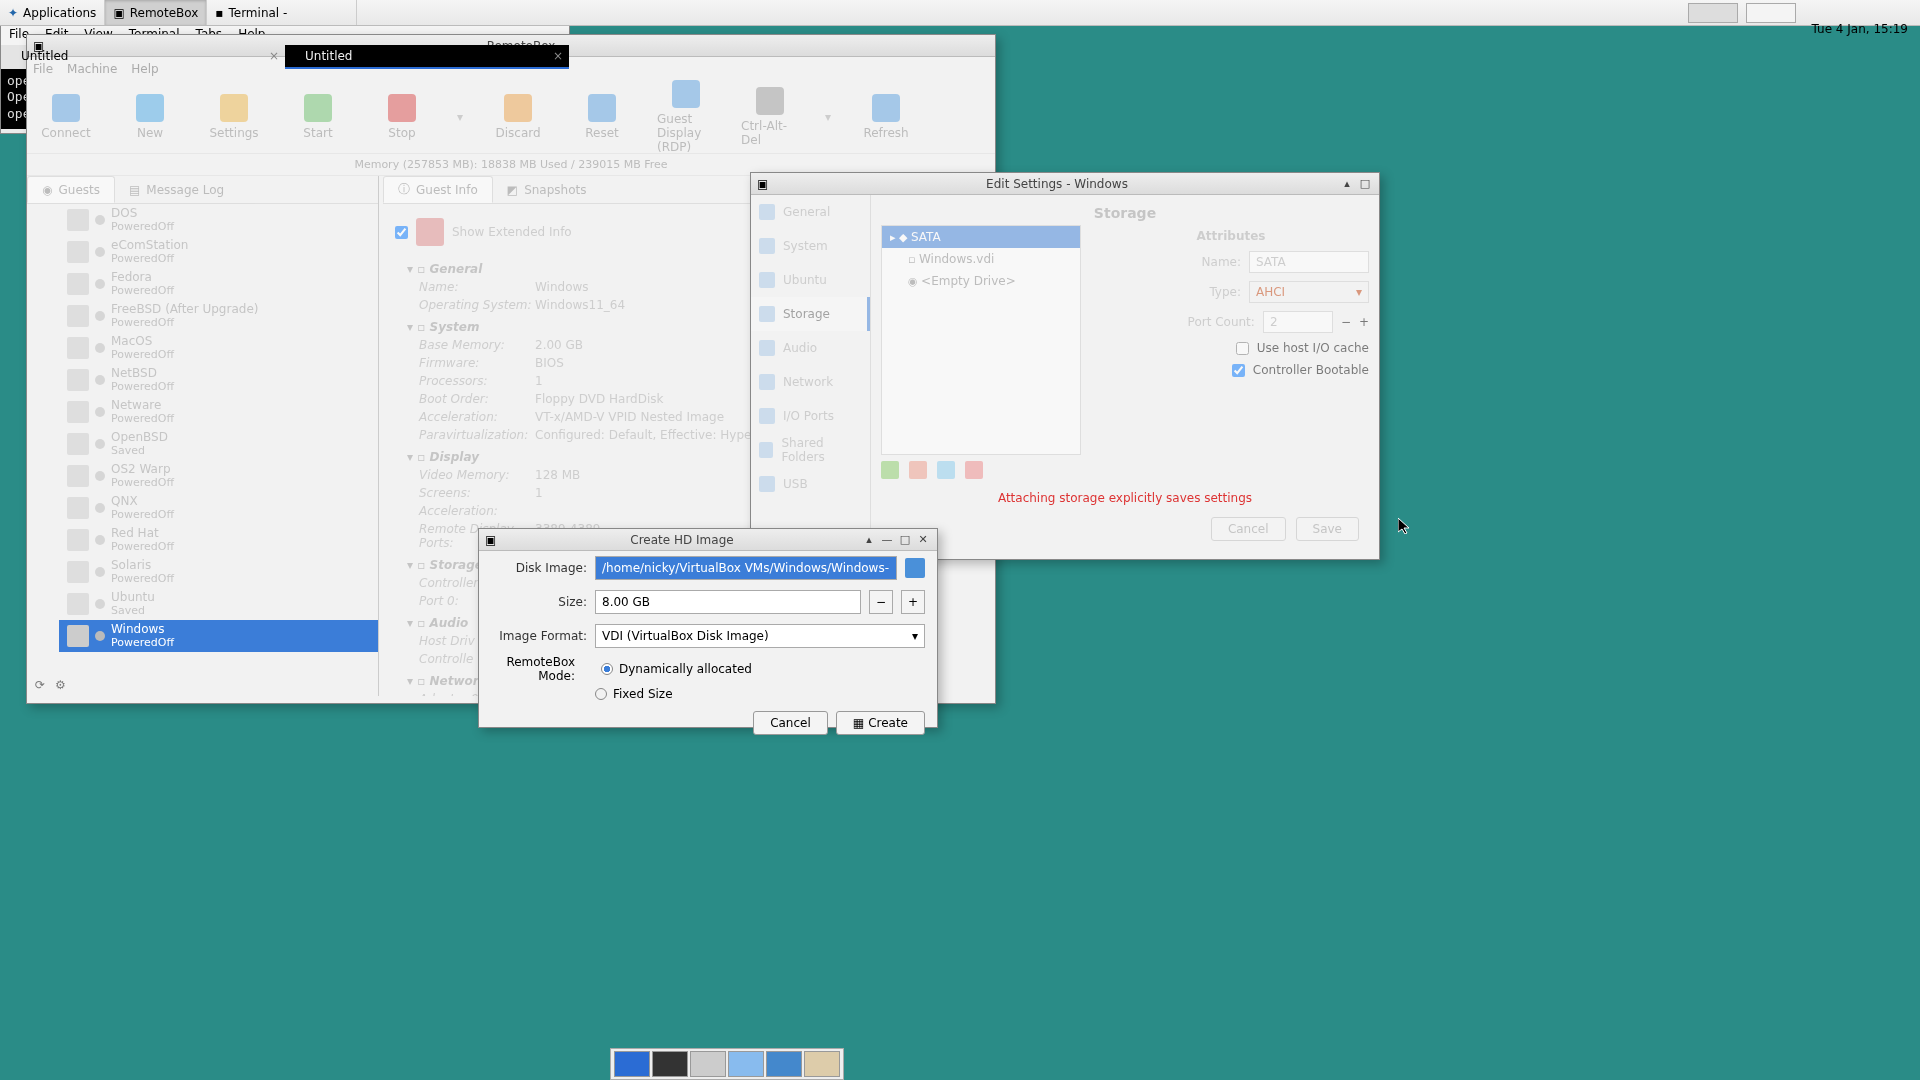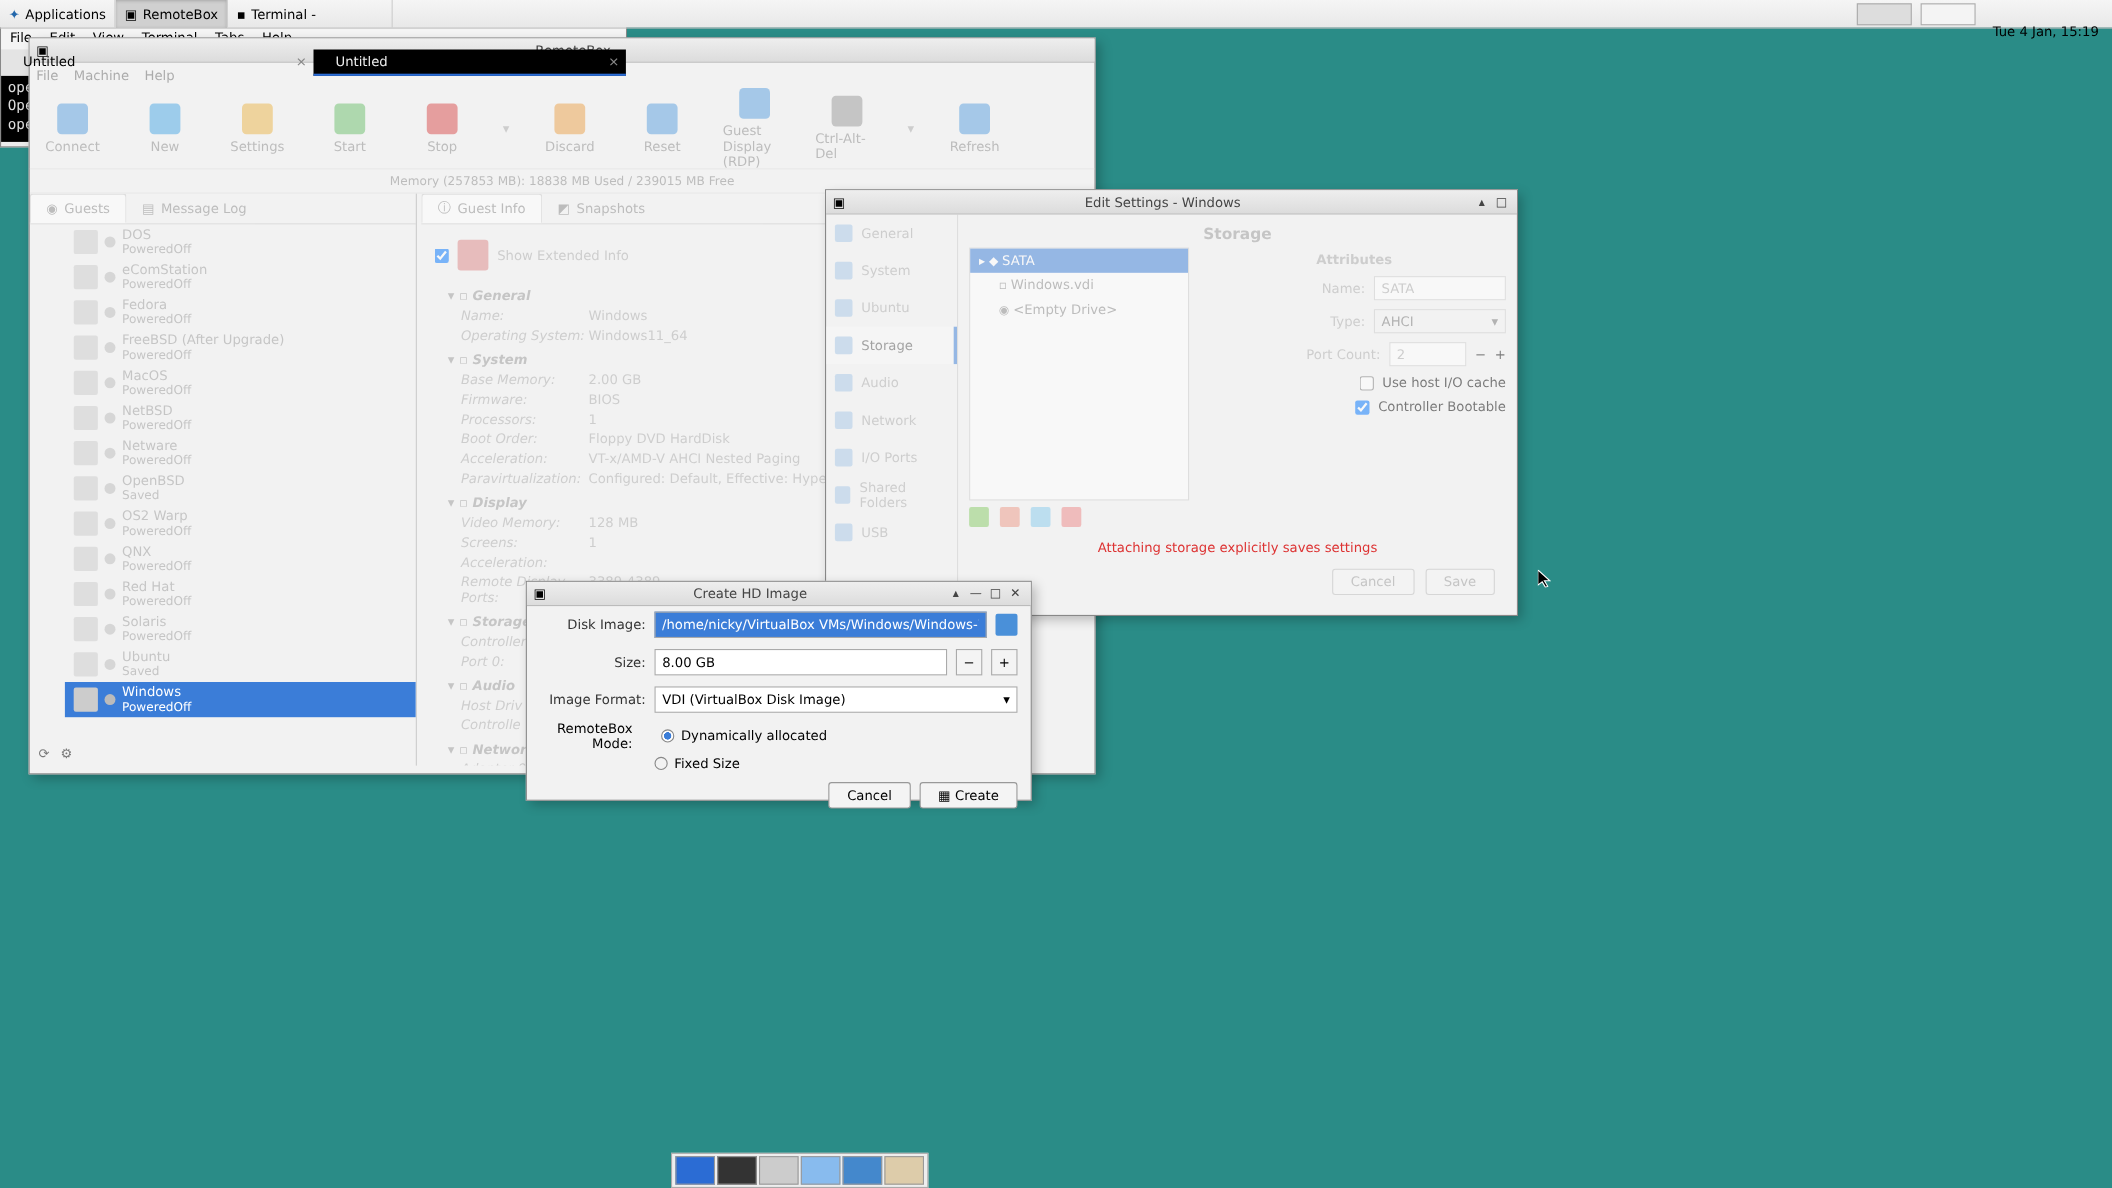--- a/index.html
+++ b/index.html
@@ -62,21 +62,21 @@
 .es-main { flex: 1; padding: 6px 10px; }
 .es-title { text-align: center; color: #999; font-size: 14px; font-weight: bold; padding: 4px; }
 .es-cols { display: flex; gap: 12px; }
 .tree { width: 200px; height: 230px; border: 1px solid #ccc; background: #fff; }
 .tree-row { padding: 4px 8px; font-size: 11px; color: #888; }
 .tree-row.sel { background: #3b7dd8; color: #fff; }
 .attrs { flex: 1; }
 .attr-row { display: flex; align-items: center; padding: 4px 0; gap: 8px; justify-content: flex-end; }
 .attr-row label { color: #aaa; }
 .attr-row input[type=text] { width: 120px; height: 22px; border: 1px solid #ccc; padding: 0 6px; color: #aaa; }
-.attr-row .sel { width: 120px; height: 22px; border: 1px solid #ccc; padding: 0 6px; color: #737373; display: flex; align-items: center; }
+.attr-row .sel { width: 120px; height: 22px; border: 1px solid #ccc; padding: 0 6px; color: #c2410c; display: flex; align-items: center; }
 .tree-btns { display: flex; gap: 10px; padding: 6px 0; }
 .tree-btns .tb { width: 18px; height: 18px; background: #cde; border-radius: 2px; }
 .warn { color: #d33; text-align: center; padding: 6px; }
 .es-foot { display: flex; justify-content: flex-end; gap: 10px; padding: 6px 10px; }
 .btn { padding: 4px 16px; background: #f4f4f4; border: 1px solid #bbb; border-radius: 3px; color: #999; }
 
 
 #createhd { left: 478px; top: 528px; width: 460px; height: 200px; z-index: 40; }
 .fld { display: flex; align-items: center; padding: 5px 12px; gap: 8px; }
 .fld label { width: 96px; text-align: right; color: #333; }
@@ -352,21 +352,21 @@
             <div class="info-row">
               <span class="k">Processors:</span>
               <span>1</span>
             </div>
             <div class="info-row">
               <span class="k">Boot Order:</span>
               <span>Floppy  DVD  HardDisk</span>
             </div>
             <div class="info-row">
               <span class="k">Acceleration:</span>
-              <span>VT-x/AMD-V  AHCI  Nested Paging</span>
+              <span>VT-x/AMD-V  VPID  Nested Image</span>
             </div>
             <div class="info-row">
               <span class="k">Paravirtualization:</span>
               <span>Configured: Default, Effective: HyperV</span>
             </div>
             <div class="info-sec">▾ ▫ Display</div>
             <div class="info-row">
               <span class="k">Video Memory:</span>
               <span>128 MB</span>
             </div>

